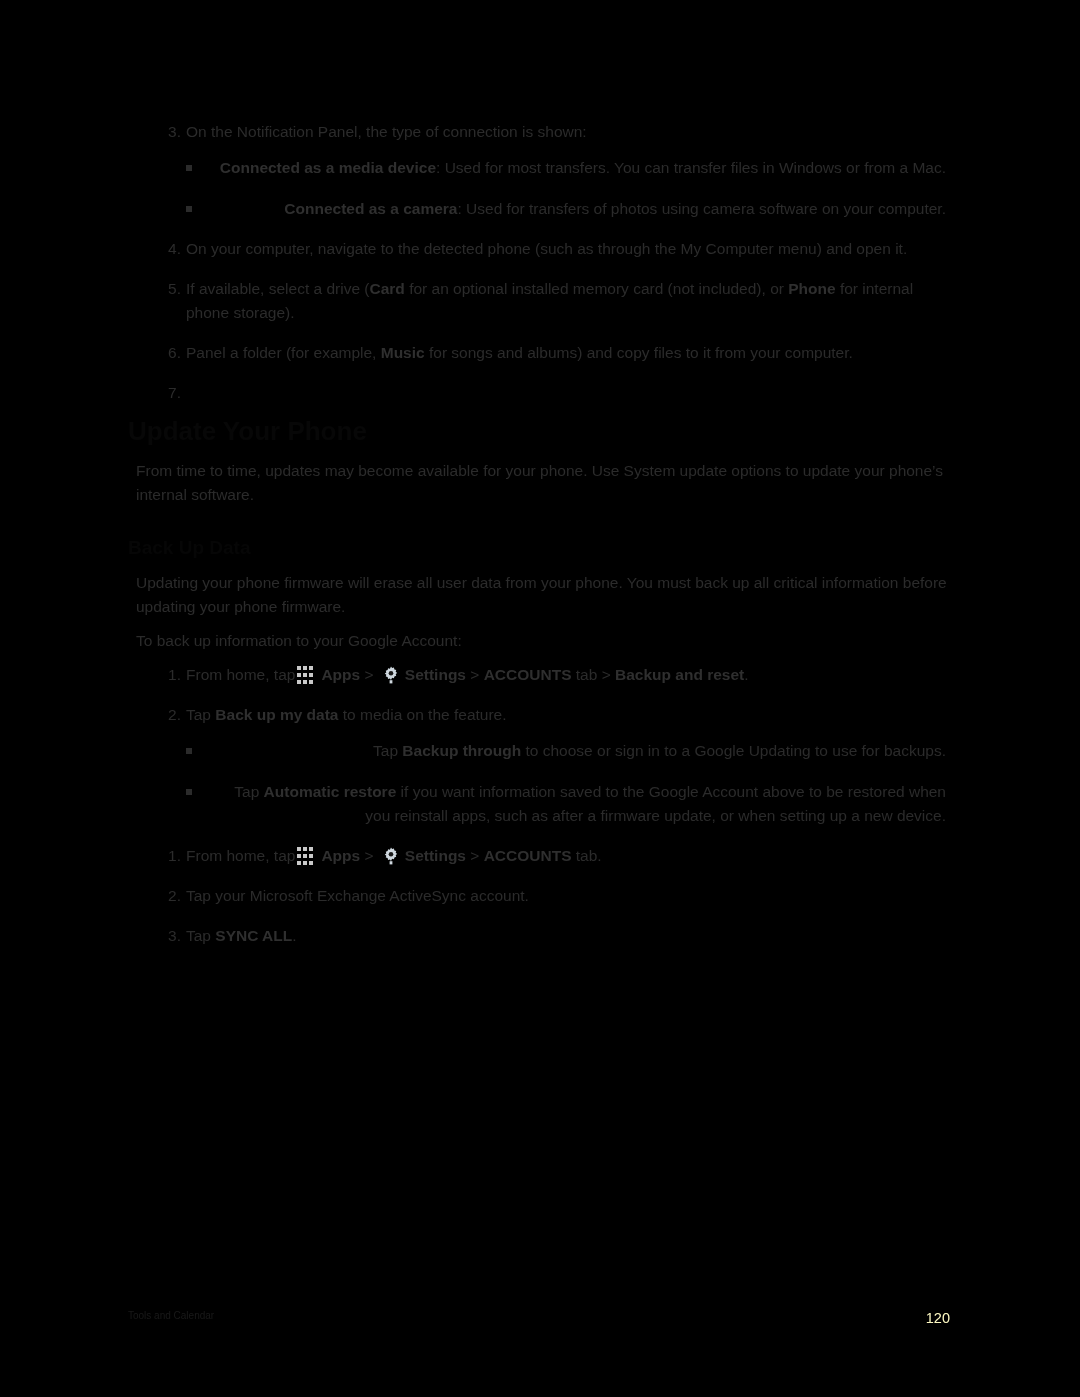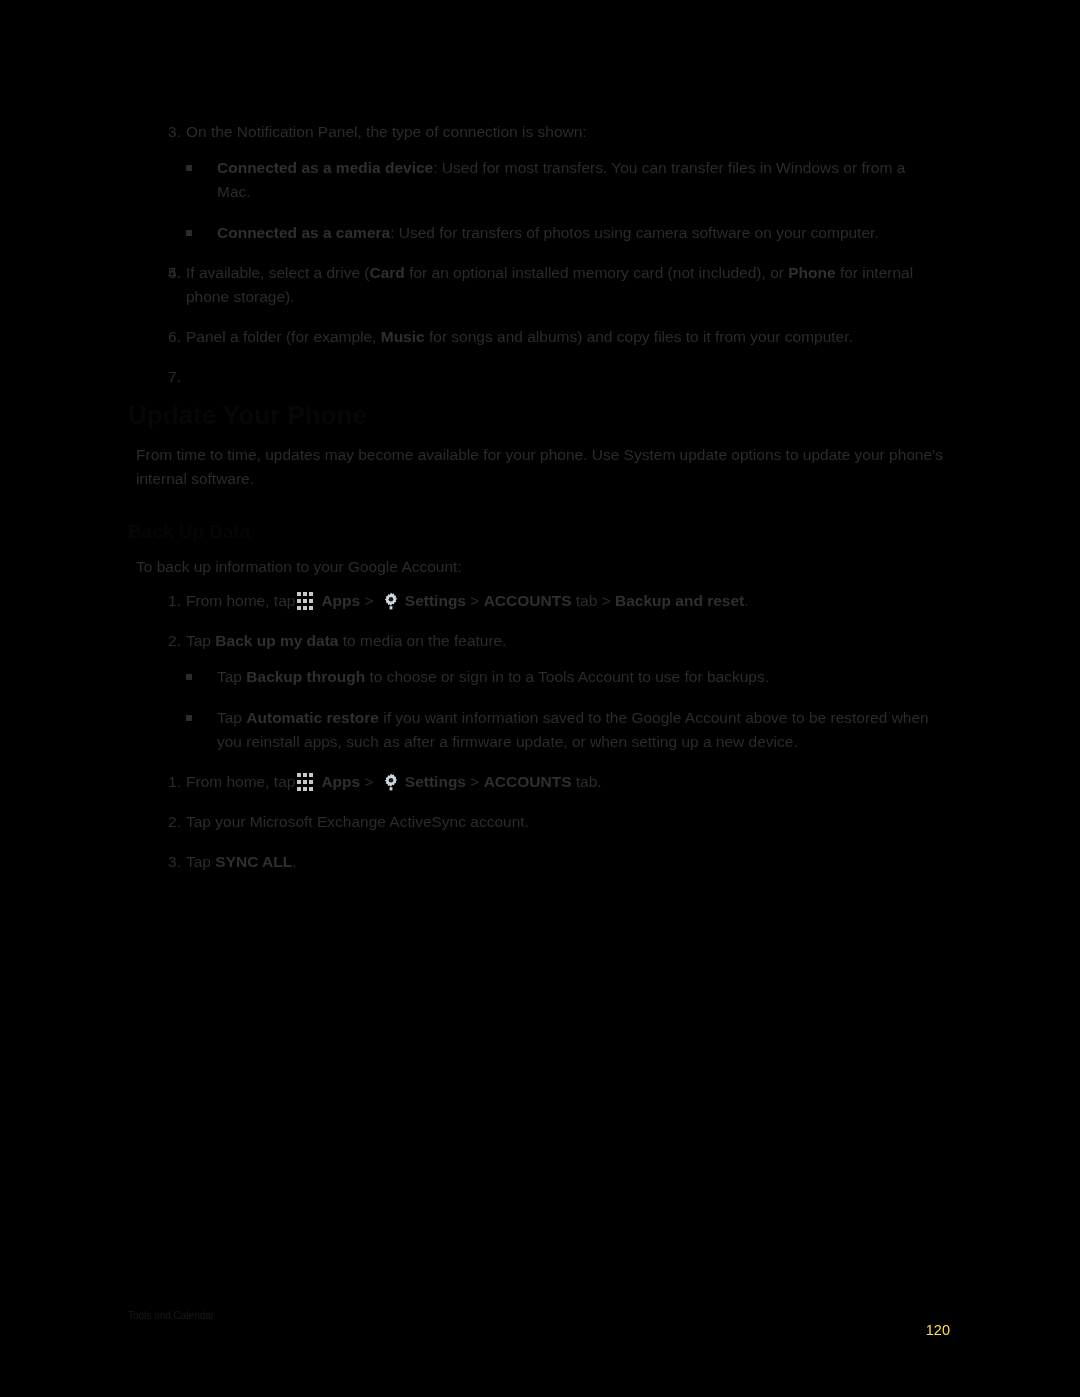--- a/index.html
+++ b/index.html
@@ -58,22 +58,23 @@
     position: absolute;
     left: 33px;
     top: 0;
     width: 20px;
     text-align: right;
     color: #2b2b2b;
   }
   
   ul.sqlist {
     list-style: none;
-    margin: 12px 12px 0 0;
+    margin: 12px 4px 0 0;
     padding: 0;
+    text-align: right;
   }
   ul.sqlist > li {
     position: relative;
     padding-left: 31px;
     margin-bottom: 17px;
     font-size: 15.5px;
     line-height: 24px;
     color: #2b2b2b;
   }
   ul.sqlist > li:last-child { margin-bottom: 0; }
@@ -137,23 +138,23 @@
     height: 20px;
   }
   .footer .fleft {
     position: absolute;
     left: 0; top: 0;
     font-size: 10px;
     color: #191919;
   }
   .footer .fright {
     position: absolute;
-    right: 0; top: 12px;
+    right: 0; top: 0;
     font-size: 14.5px;
-    color: #fde047;
+    color: #fef9c3;
   }
 </style>
 </head>
 <body>
 
 <div class="page">
 
   <div class="content">
 
     <ol class="numlist">
@@ -168,20 +169,21 @@
           </li>
           <li>
             <span class="sq"></span>
             <b>Connected as a camera</b><span>: Used for transfers of photos using camera software on your computer.</span>
           </li>
         </ul>
       </li>
 
       <li>
         <span class="num">4.</span>
+        <span>On your computer, navigate to the detected phone (such as through the My Computer menu) and open it.</span>
       </li>
 
       <li>
         <span class="num">5.</span>
         <span>If available, select a drive (</span><b>Card</b><span> for an optional installed memory card (not included), or </span><b>Phone</b><span> for internal phone storage).</span>
       </li>
 
       <li>
         <span class="num">6.</span>
         <span>Panel a folder (for example, </span><b>Music</b><span> for songs and albums) and copy files to it from your computer.</span>
@@ -194,20 +196,21 @@
     </ol>
 
     <div class="sect-gap"></div>
 
     <div class="heading1">Update Your Phone</div>
     <p class="txt para">From time to time, updates may become available for your phone. Use System update options to update your phone’s internal software.</p>
 
     <div class="sect-gap-sm"></div>
 
     <div class="heading2">Back Up Data</div>
+    <p class="txt para">Updating your phone firmware will erase all user data from your phone. You must back up all critical information before updating your phone firmware.</p>
 
     <p class="txt para">To back up information to your Google Account:</p>
 
     <ol class="numlist">
       <li>
         <span class="num">1.</span>
         <span>From home, tap</span><span class="apps-icon"><i style="left:0px;top:0px"></i><i style="left:6px;top:0px"></i><i style="left:12px;top:0px"></i><i style="left:0px;top:7px"></i><i style="left:6px;top:7px"></i><i style="left:12px;top:7px"></i><i style="left:0px;top:14px"></i><i style="left:6px;top:14px"></i><i style="left:12px;top:14px"></i></span><b>Apps</b><span> &gt; </span><span class="gear-icon"><svg width="20" height="20" viewBox="0 0 20 20">
               <g fill="#cfd8df">
                 <path d="M10 1.6l1.1 1.5 1.8-.5.5 1.8 1.8.6-.5 1.8 1.5 1.1-1.5 1.1.5 1.8-1.8.6-.5 1.8-1.8-.5L10 14.9 8.9 13.4l-1.8.5-.5-1.8-1.8-.6.5-1.8L3.8 8.6l1.5-1.1-.5-1.8 1.8-.6.5-1.8 1.8.5z"></path>
               </g>
@@ -215,21 +218,21 @@
               <path d="M8.6 15.2h2.8v3.2H8.6z" fill="#cfd8df"></path>
             </svg></span><b>Settings</b><span> &gt; </span><b>ACCOUNTS</b><span> tab &gt; </span><b>Backup and reset</b><span>.</span>
       </li>
 
       <li>
         <span class="num">2.</span>
         <span>Tap </span><b>Back up my data</b><span> to media on the feature.</span>
         <ul class="sqlist">
           <li>
             <span class="sq"></span>
-            <span>Tap </span><b>Backup through</b><span> to choose or sign in to a Tools Account to use for backups.</span>
+            <span>Tap </span><b>Backup through</b><span> to choose or sign in to a Google Updating to use for backups.</span>
           </li>
           <li>
             <span class="sq"></span>
             <span>Tap </span><b>Automatic restore</b><span> if you want information saved to the Google Account above to be restored when you reinstall apps, such as after a firmware update, or when setting up a new device.</span>
           </li>
         </ul>
       </li>
     </ol>
 
 

